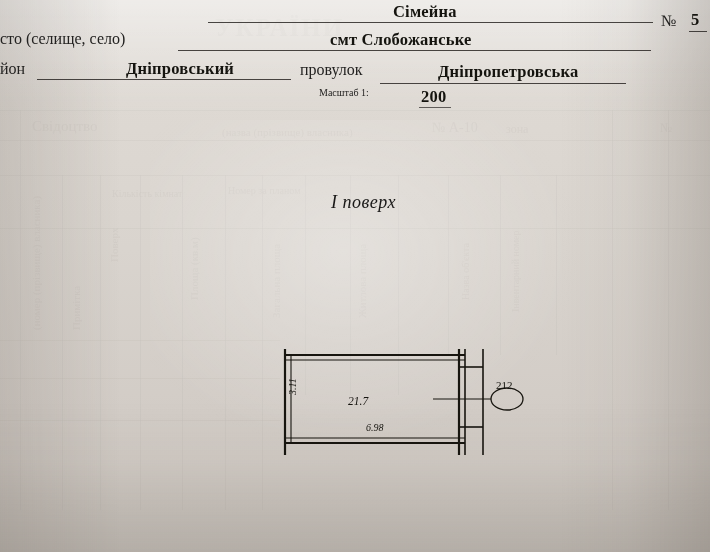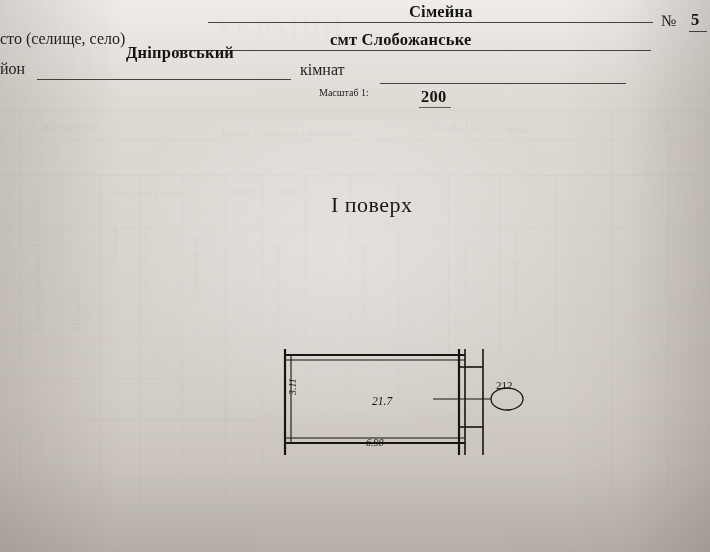--- a/index.html
+++ b/index.html
@@ -115,23 +115,24 @@
 
   .scale-line {
     position: absolute;
     font-size: 10px;
     color: #232221;
     text-align: center;
   }
 
   .floor-title {
     position: absolute;
-    font-size: 22px;
+    font-size: 18px;
     color: #191817;
     letter-spacing: 0.5px;
+    font-style: italic;
   }
 
   
   #plan {
     position: absolute;
     left: 255px;
     top: 335px;
   }
   .plan-dim {
     position: absolute;
@@ -202,34 +203,35 @@
     <div class="bleed-text" style="left:70px; top:330px; font-size:11px; transform: rotate(-90deg);">Примітка</div>
     <div class="bleed-text" style="left:30px; top:330px; font-size:11px; transform: rotate(-90deg);">(номер (прізвище) власника)</div>
   </div>
 
   <div class="shade shade-center"></div>
   <div class="shade shade-top"></div>
   <div class="shade shade-left"></div>
   <div class="shade shade-right"></div>
   <div class="shade shade-bottom"></div>
 
-  <div class="field handwrite" style="left:409px; top:2px;">Сімейна</div>
+  <div class="field handwrite" style="left:393px; top:2px;">Сімейна</div>
   <div class="rule" style="left:208px; top:22px; width:445px;"></div>
   <div class="field label" style="left:661px; top:12px;">№</div>
   <div class="field handwrite" style="left:691px; top:10px;">5</div>
   <div class="rule" style="left:689px; top:31px; width:18px;"></div>
 
   <div class="field handwrite" style="left:330px; top:30px;">смт Слобожанське</div>
   <div class="field label" style="left:0px; top:30px;">сто (селище, село)</div>
   <div class="rule" style="left:178px; top:50px; width:473px;"></div>
 
   <div class="field label" style="left:0px; top:60px;">йон</div>
-  <div class="field handwrite" style="left:126px; top:43px;">Дніпровський</div>
+  <div class="field handwrite" style="left:126px; top:59px;">Дніпровський</div>
   <div class="rule" style="left:37px; top:79px; width:254px;"></div>
-  <div class="field label" style="left:300px; top:61px;">кімнат</div>
+  <div class="field label" style="left:300px; top:61px;">провулок</div>
+  <div class="field handwrite" style="left:438px; top:62px;">Дніпропетровська</div>
   <div class="rule" style="left:380px; top:83px; width:246px;"></div>
 
   <div class="scale-line" style="left:319px; top:87px;">Масштаб 1:</div>
   <div class="field handwrite" style="left:421px; top:87px;text-align:right;">200</div>
   <div class="rule thin" style="left:419px; top:107px; width:32px;"></div>
 
   <div class="floor-title" style="left:331px; top:192px;">I поверх</div>
 
   <div id="plan">
     <svg width="290" height="140" viewBox="0 0 290 140">
@@ -252,18 +254,18 @@
         <line x1="204" y1="92" x2="228" y2="92" stroke-width="1.6"></line>
         <line x1="228" y1="14" x2="228" y2="120" stroke-width="1.6"></line>
       </g>
 
       <line x1="178" y1="64" x2="236" y2="64" stroke="#17150f" stroke-width="1"></line>
       <ellipse cx="252" cy="64" rx="16" ry="11" fill="none" stroke="#17150f" stroke-width="1.3"></ellipse>
     </svg>
 
     
     <div class="plan-dim" style="left:32px; top:60px; transform: rotate(-90deg); transform-origin: left top;">3.11</div>
-    <div class="plan-dim" style="left:111px; top:102px;text-align:center;">6.98</div>
-    <div class="plan-area" style="left:117px; top:60px;font-style:italic;">21.7</div>
+    <div class="plan-dim" style="left:111px; top:87px;text-align:center;">6.98</div>
+    <div class="plan-area" style="left:93px; top:60px;font-style:italic;">21.7</div>
     <div class="room-num" style="left:241px; top:44px;">212</div>
   </div>
 
 </div>
 
 </body></html>

